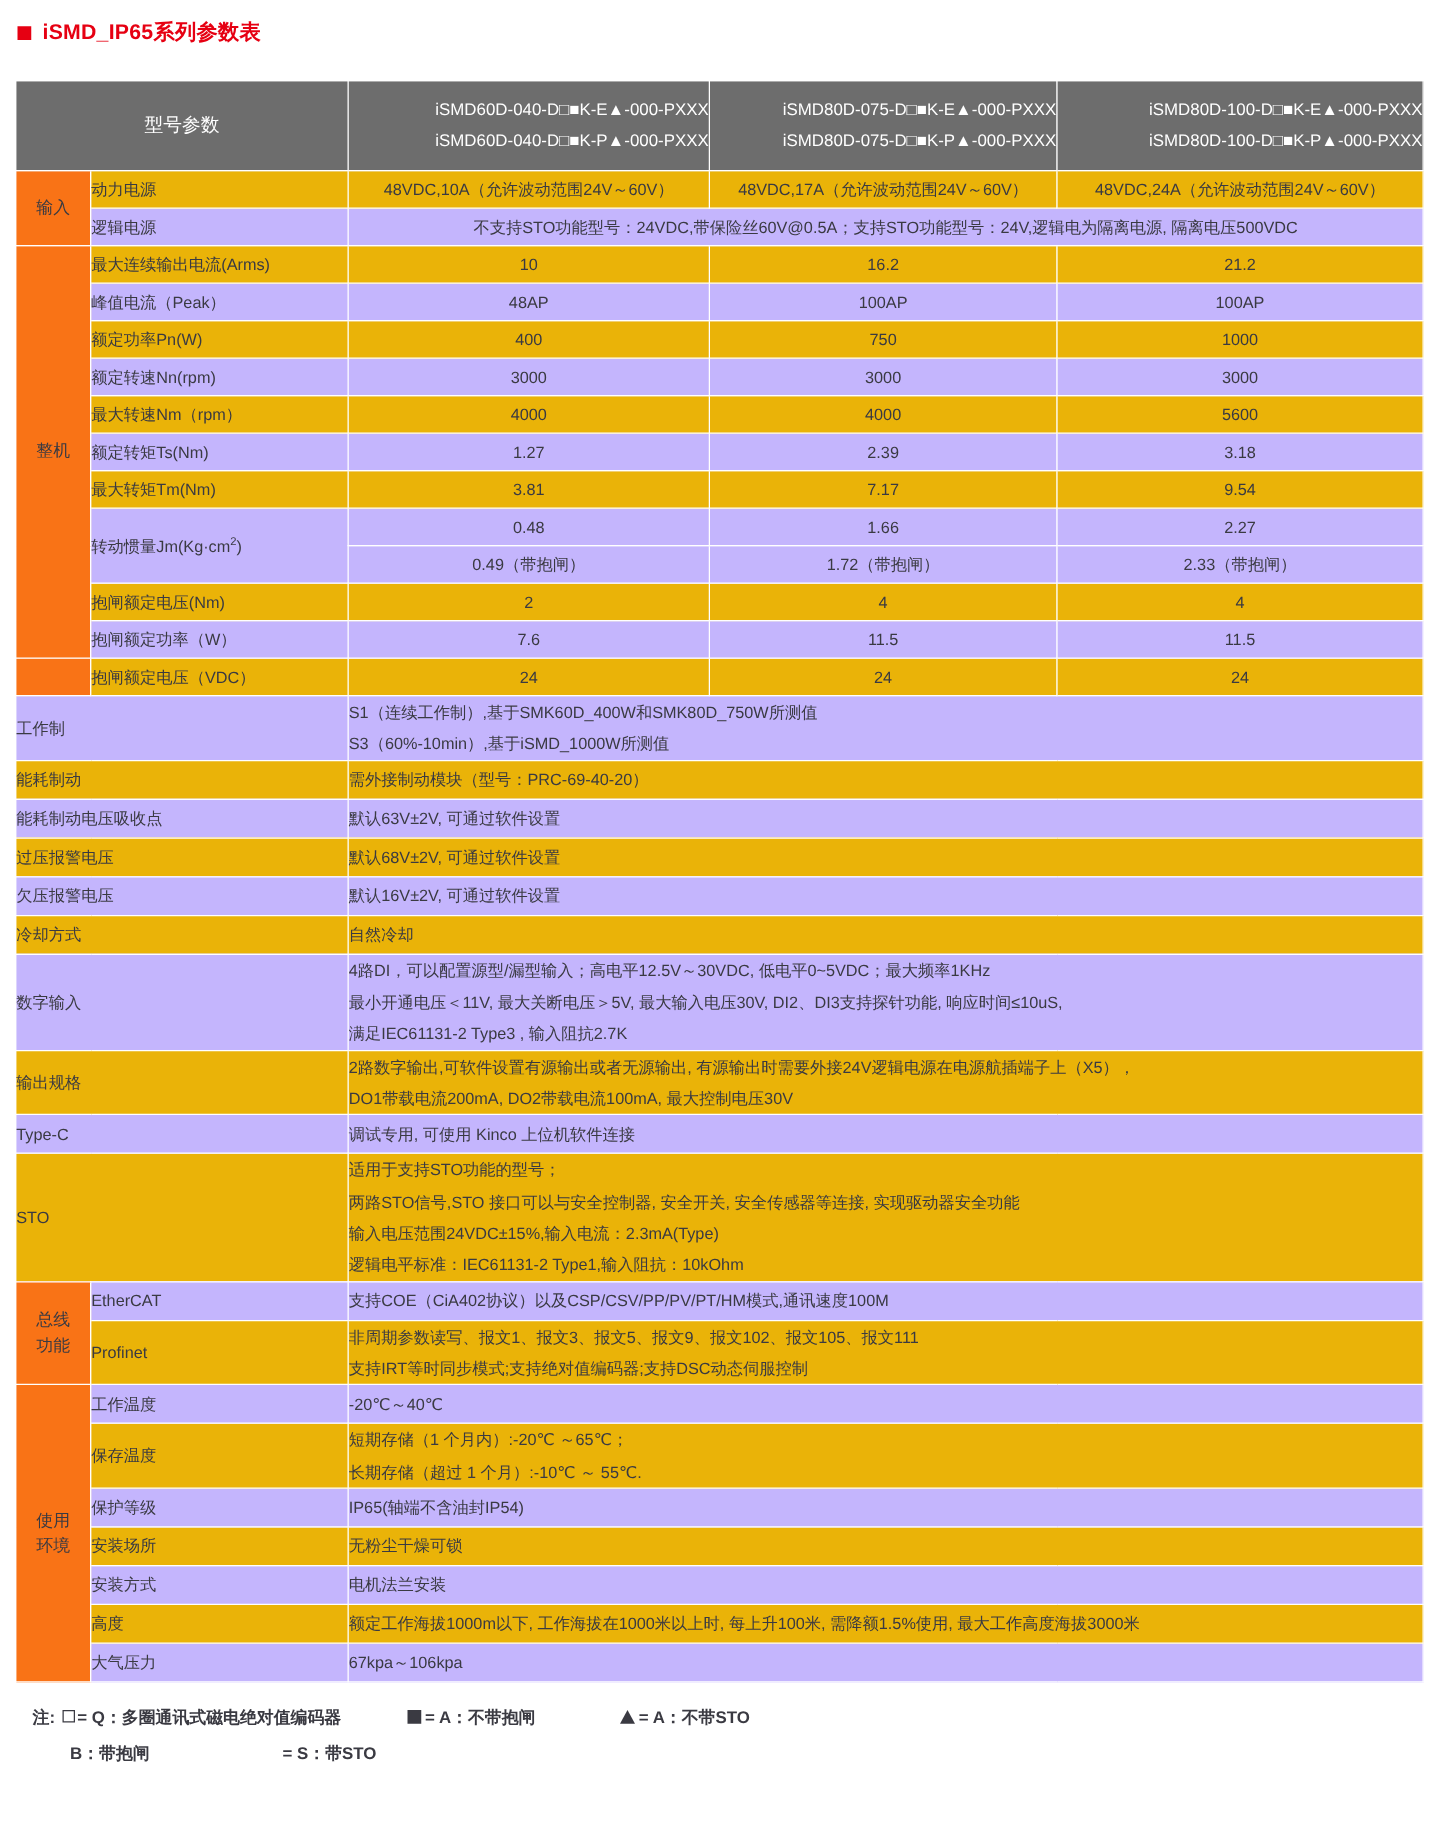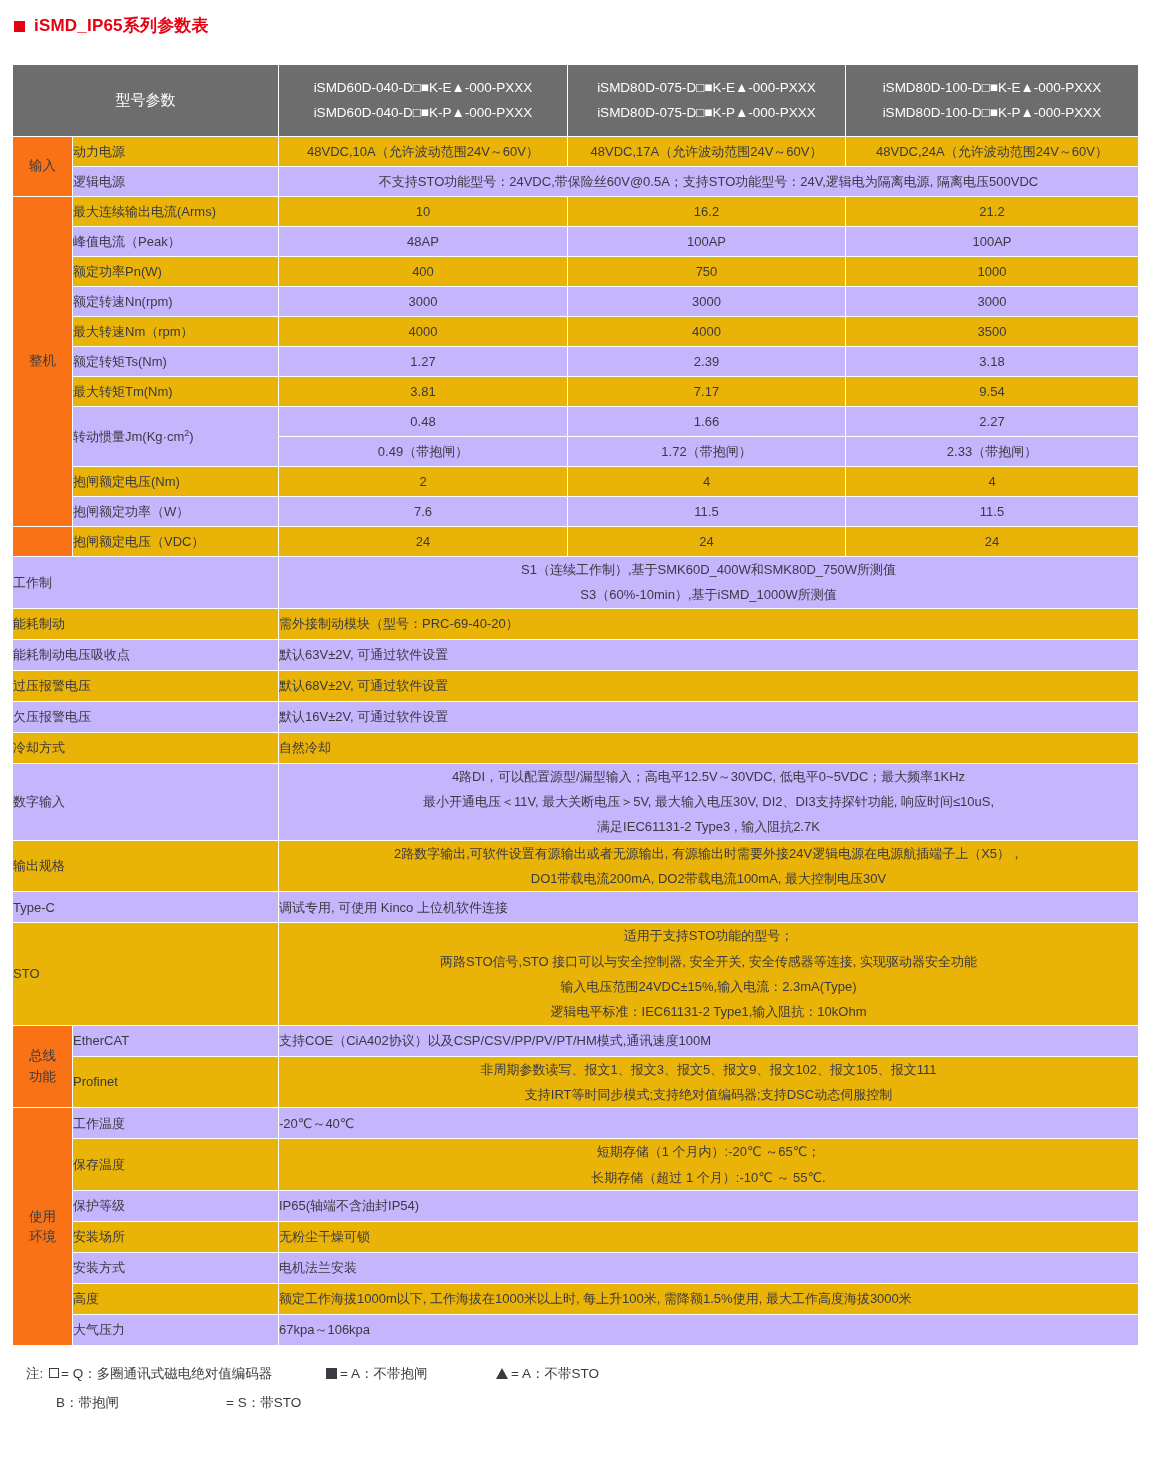--- a/index.html
+++ b/index.html
@@ -68,21 +68,21 @@
   }
   .hdr-left {
     font-size: 15px;
     font-weight: bold;
     text-align: center;
     padding-left: 16px;
   }
   .hdr-model {
     font-size: 13.5px;
     font-weight: bold;
-    text-align: center;
+    text-align: right;
     line-height: 1.85;
     padding: 0 4px;
     white-space: nowrap;
   }
 
   tbody td { font-size: 13px; }
   .shade  { background: #eab308; }
   .plain  { background: #c4b5fd; }
 
   .grp {
@@ -101,34 +101,34 @@
     text-align: center;
     padding: 0 4px;
   }
   .txt {
     text-align: left;
     padding-left: 14px;
     line-height: 1.95;
     padding-top: 4px;
     padding-bottom: 4px;
   }
-  .txt .ln { display: block; white-space: nowrap; text-align: center; }
+  .txt .ln { display: block; white-space: nowrap; }
   .r31 { height: 30px; }
   .r36 { height: 31px; }
   .nowrap { white-space: nowrap; }
   sup { font-size: 9px; vertical-align: super; }
 
   
   .notes {
     margin: 14px 12px 0 26px;
     font-size: 13.5px;
     color: #3a3a42;
     line-height: 2.1;
   }
-  .notes-row { display: flex; align-items: center; }
+  .notes-row { display: flex; align-items: center; font-weight: bold; }
   .n-c1 { width: 300px; white-space: nowrap; }
   .n-c2 { width: 170px; white-space: nowrap; }
   .n-c3 { width: 200px; white-space: nowrap; }
   .indent { padding-left: 30px; }
   .sym-sq-o {
     display: inline-block;
     width: 10px; height: 10px;
     border: 1.4px solid #3a3a42;
     margin: 0 2px;
     position: relative; top: 0px;
@@ -222,21 +222,21 @@
     <tr>
       <td class="item plain r31">额定转速Nn(rpm)</td>
       <td class="val plain">3000</td>
       <td class="val plain">3000</td>
       <td class="val plain">3000</td>
     </tr>
     <tr>
       <td class="item shade r31">最大转速Nm（rpm）</td>
       <td class="val shade">4000</td>
       <td class="val shade">4000</td>
-      <td class="val shade">3500</td>
+      <td class="val shade">5600</td>
     </tr>
     <tr>
       <td class="item plain r31">额定转矩Ts(Nm)</td>
       <td class="val plain">1.27</td>
       <td class="val plain">2.39</td>
       <td class="val plain">3.18</td>
     </tr>
     <tr>
       <td class="item shade r31">最大转矩Tm(Nm)</td>
       <td class="val shade">3.81</td>

